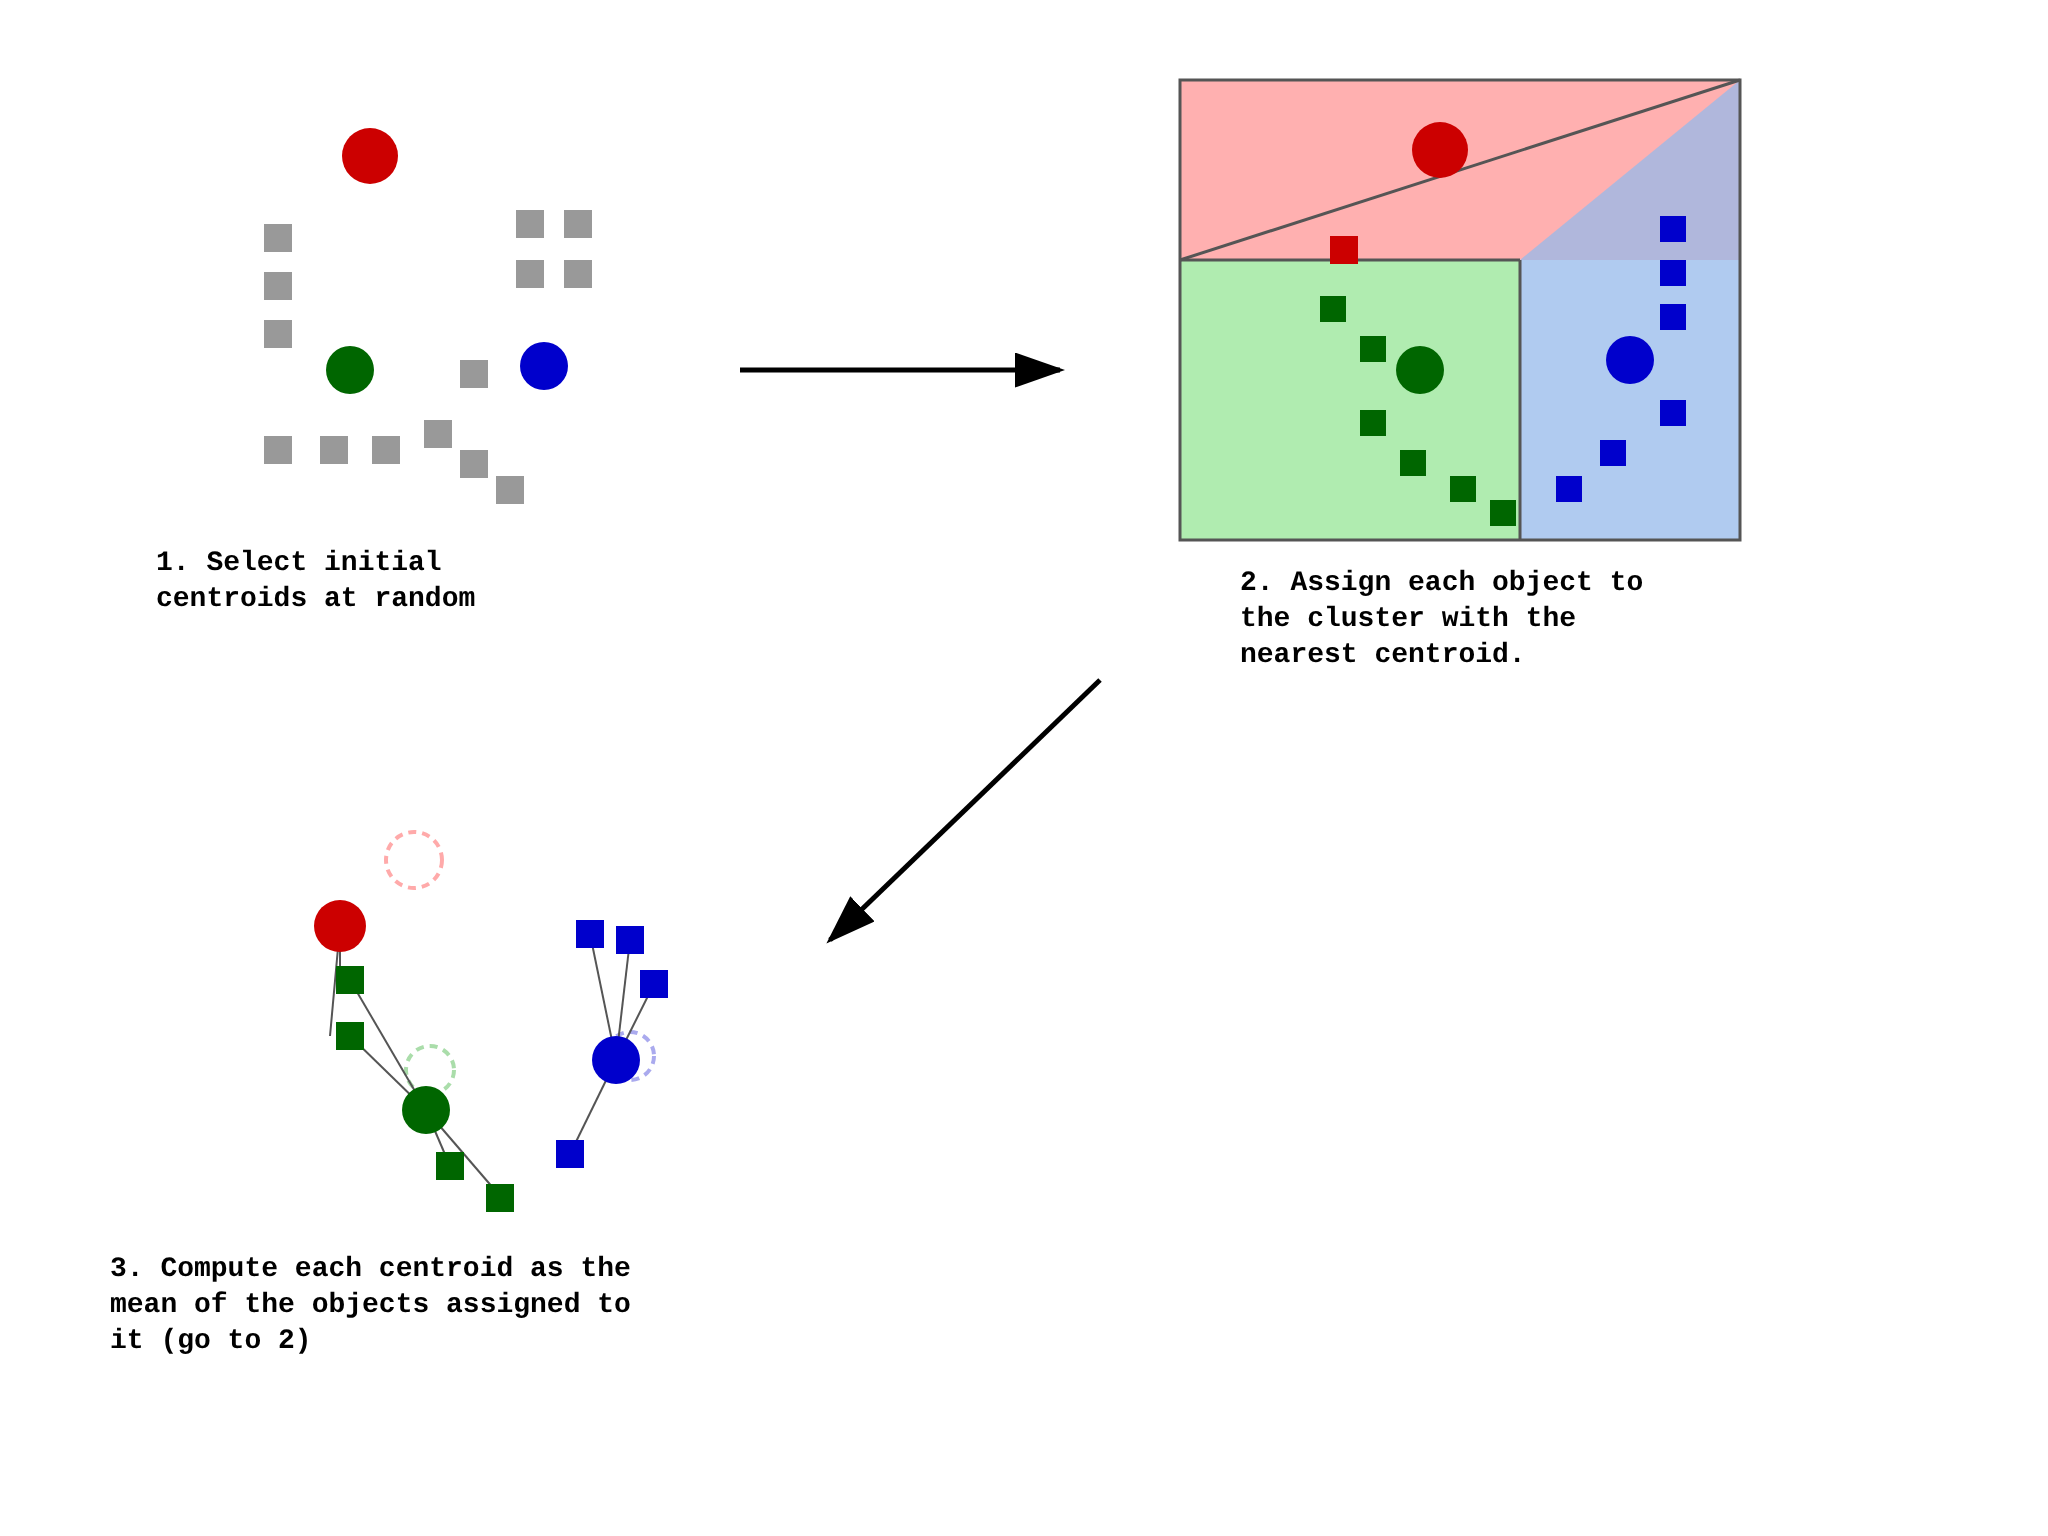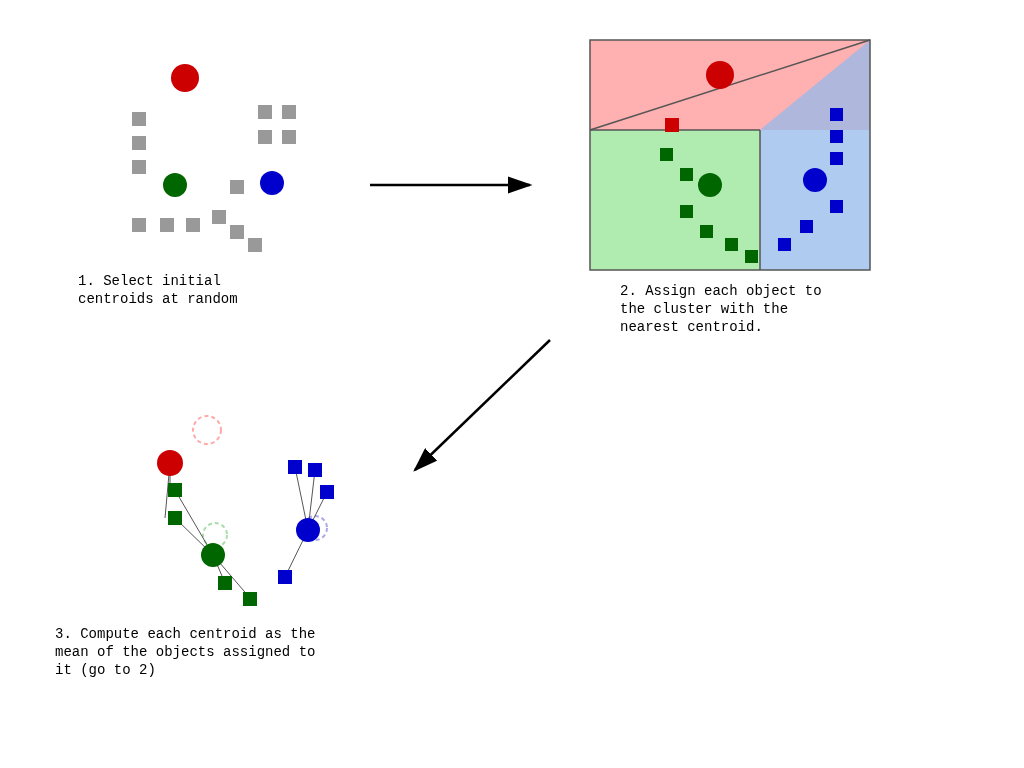--- a/index.html
+++ b/index.html
@@ -10,20 +10,21 @@
       font-family: 'Courier New', Courier, monospace;
       overflow: hidden;
       position: relative;
     }
 
     .scene {
       position: absolute;
       top: 0; left: 0;
       width: 1024px;
       height: 608px;
+      font-weight: bold;
     }
 
     
     .main-svg {
       position: absolute;
       top: 0; left: 0;
       width: 1024px;
       height: 768px;
       pointer-events: none;
     }

